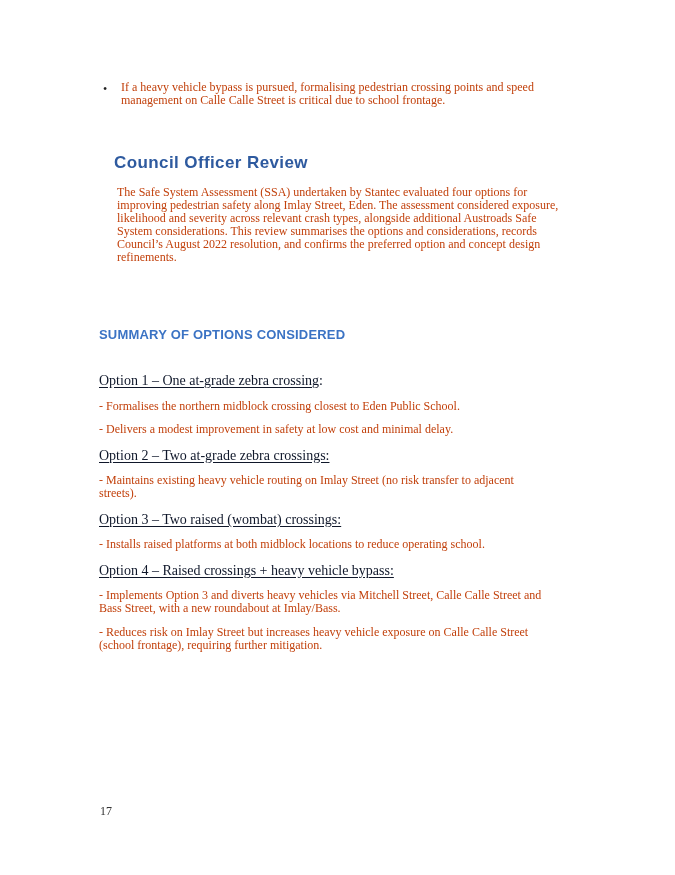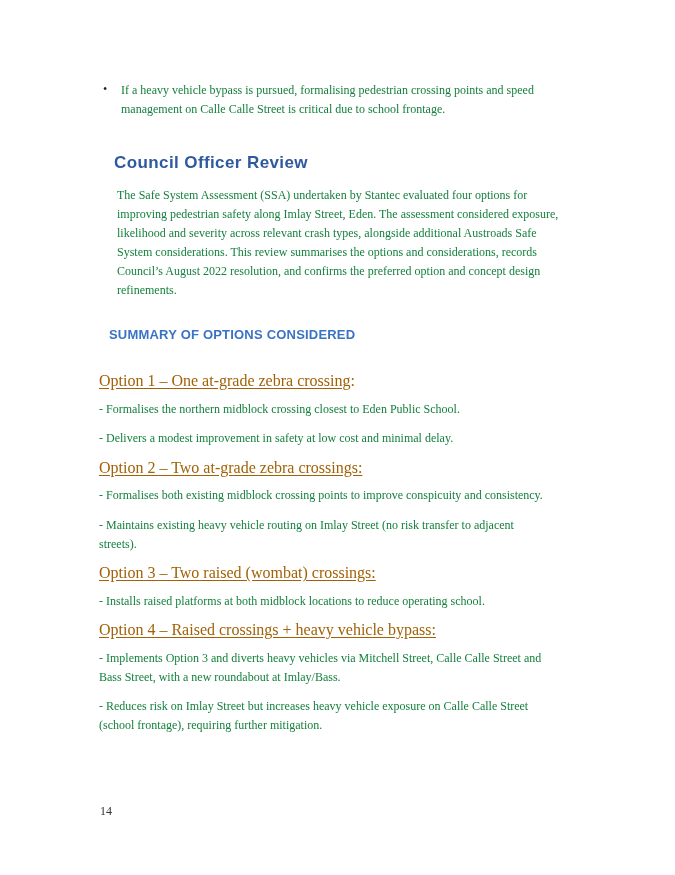--- a/index.html
+++ b/index.html
@@ -11,22 +11,22 @@
     position: relative;
     width: 675px;
     height: 875px;
     background: #ffffff;
     overflow: hidden;
     font-family: "Liberation Serif", "DejaVu Serif", serif;
     color: #1f1f1f;
   }
   .body-text {
     font-size: 12px;
-    line-height: 19px;
-    color: #15803d;
+    line-height: 13px;
+    color: #c2410c;
     white-space: pre-line;
     margin: 0;
   }
   .bullet-item {
     position: absolute;
     left: 103px;
     top: 81px;
     width: 500px;
   }
   .bullet-marker {
@@ -54,43 +54,43 @@
   }
   .intro {
     position: absolute;
     left: 99px;
     top: 186px;
     width: 540px;
     margin-left: 18px;
   }
   .h2 {
     position: absolute;
-    left: 109px;
+    left: 99px;
     top: 327px;
     width: 520px;
     margin: 0;
     font-family: "Liberation Sans", "DejaVu Sans", sans-serif;
     font-size: 13px;
     font-weight: bold;
     letter-spacing: 0.2px;
     color: #3b73c4;
   }
   .options {
     position: absolute;
     left: 99px;
     top: 372px;
     width: 560px;
   }
   .options p {
     margin: 0 0 10.5px 0;
   }
   .opt-heading {
-    font-size: 16px;
+    font-size: 14px;
     line-height: 17px;
-    color: #a16207;
+    color: #0f172a;
   }
   .opt-heading .u {
     text-decoration: underline;
     text-underline-offset: 2px;
   }
   .page-number {
     position: absolute;
     left: 100px;
     top: 804px;
     font-size: 12px;
@@ -122,35 +122,34 @@
   <section class="options">
 
     <div>
       <p class="opt-heading"><span class="u">Option 1 – One at-grade zebra crossing</span><span>:</span></p>
       <p class="body-text">- Formalises the northern midblock crossing closest to Eden Public School.</p>
       <p class="body-text">- Delivers a modest improvement in safety at low cost and minimal delay.</p>
     </div>
 
     <div>
       <p class="opt-heading"><span class="u">Option 2 – Two at-grade zebra crossings:</span><span></span></p>
-      <p class="body-text">- Formalises both existing midblock crossing points to improve conspicuity and consistency.</p>
       <p class="body-text">- Maintains existing heavy vehicle routing on Imlay Street (no risk transfer to adjacent
 streets).</p>
     </div>
 
     <div>
       <p class="opt-heading"><span class="u">Option 3 – Two raised (wombat) crossings:</span><span></span></p>
       <p class="body-text">- Installs raised platforms at both midblock locations to reduce operating school.</p>
     </div>
 
     <div>
       <p class="opt-heading"><span class="u">Option 4 – Raised crossings + heavy vehicle bypass:</span><span></span></p>
       <p class="body-text">- Implements Option 3 and diverts heavy vehicles via Mitchell Street, Calle Calle Street and
 Bass Street, with a new roundabout at Imlay/Bass.</p>
       <p class="body-text">- Reduces risk on Imlay Street but increases heavy vehicle exposure on Calle Calle Street
 (school frontage), requiring further mitigation.</p>
     </div>
 
   </section>
 
-  <div class="page-number">14</div>
+  <div class="page-number">17</div>
 
 </div>
 
 </body></html>

